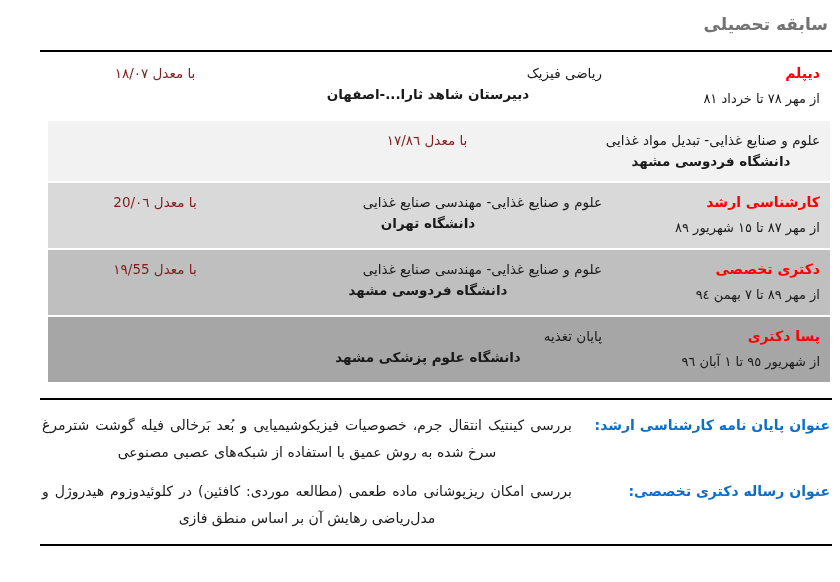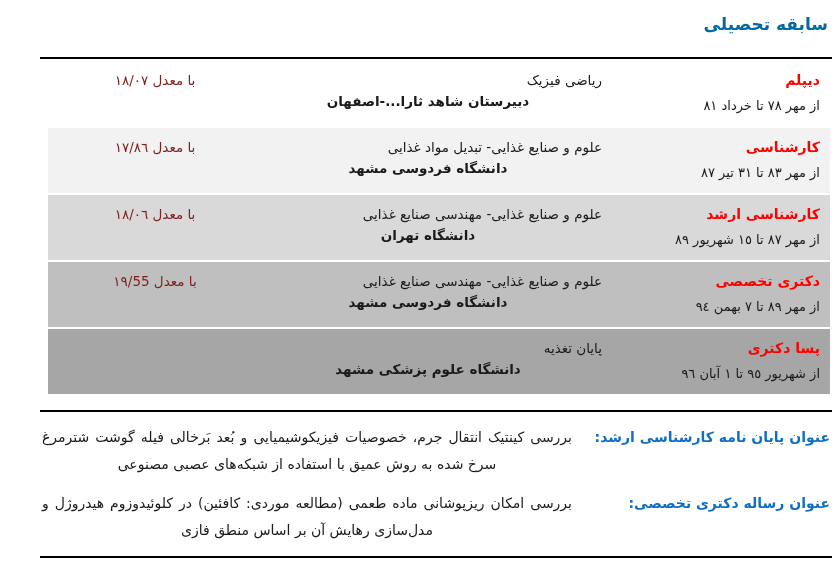--- a/index.html
+++ b/index.html
@@ -9,25 +9,25 @@
     background: #ffffff;
     font-family: "DejaVu Sans", sans-serif;
     direction: rtl;
     color: #1a1a1a;
   }
   .page {
     margin: 0 8px 0 40px; 
     padding-top: 12px;
   }
   .section-title {
-    color: #0369a1;
+    color: #737373;
     font-weight: bold;
     font-size: 17px;
     text-align: right;
-    padding: 2px 4px 23px 0;
+    padding: 2px 4px 16px 0;
   }
   .divider {
     border: 0;
     border-top: 2px solid #000;
     margin: 0;
   }
   
   .edu-table { margin-top: 2px; }
   .edu-row {
     display: grid;
@@ -117,43 +117,39 @@
         <div class="field">ریاضی فیزیک</div>
         <div class="institution">دبیرستان شاهد ثارا...-اصفهان</div>
       </div>
       <div>
         <div class="gpa">با معدل ١٨/٠٧</div>
       </div>
     </div>
 
     <div class="edu-row" style="background-color: rgb(242, 242, 242);">
       <div>
-        <div class="degree">کارشناسی</div>
-        <div class="period">از مهر ٨٣ تا ٣١ تیر ٨٧</div>
-      </div>
-      <div>
         <div class="field">علوم و صنایع غذایی- تبدیل مواد غذایی</div>
         <div class="institution">دانشگاه فردوسی مشهد</div>
       </div>
       <div>
         <div class="gpa">با معدل ١٧/٨٦</div>
       </div>
     </div>
 
     <div class="edu-row" style="background-color: rgb(217, 217, 217);">
       <div>
         <div class="degree">کارشناسی ارشد</div>
         <div class="period">از مهر ٨٧ تا ١٥ شهریور ٨٩</div>
       </div>
       <div>
         <div class="field">علوم و صنایع غذایی- مهندسی صنایع غذایی</div>
         <div class="institution">دانشگاه تهران</div>
       </div>
       <div>
-        <div class="gpa">با معدل ١٨/٠٦</div>
+        <div class="gpa">با معدل 20/٠٦</div>
       </div>
     </div>
 
     <div class="edu-row" style="background-color: rgb(191, 191, 191);">
       <div>
         <div class="degree">دکتری تخصصی</div>
         <div class="period">از مهر ٨٩ تا ٧ بهمن ٩٤</div>
       </div>
       <div>
         <div class="field">علوم و صنایع غذایی- مهندسی صنایع غذایی</div>
@@ -182,18 +178,18 @@
 
   <div class="thesis-section">
 
     <div class="thesis-item">
       <div class="thesis-label">عنوان پایان نامه کارشناسی ارشد:</div>
       <div class="thesis-text">بررسی کینتیک انتقال جرم، خصوصیات فیزیکوشیمیایی و بُعد بَرخالی فیله گوشت شترمرغ سرخ شده به روش عمیق با استفاده از شبکه‌های عصبی مصنوعی</div>
     </div>
 
     <div class="thesis-item">
       <div class="thesis-label">عنوان رساله دکتری تخصصی:</div>
-      <div class="thesis-text">بررسی امکان ریزپوشانی ماده طعمی (مطالعه موردی: کافئین) در کلوئیدوزوم هیدروژل و مدل‌سازی رهایش آن بر اساس منطق فازی</div>
+      <div class="thesis-text">بررسی امکان ریزپوشانی ماده طعمی (مطالعه موردی: کافئین) در کلوئیدوزوم هیدروژل و مدل‌ریاضی رهایش آن بر اساس منطق فازی</div>
     </div>
 
   </div>
 
 </div>
 
 </body></html>

